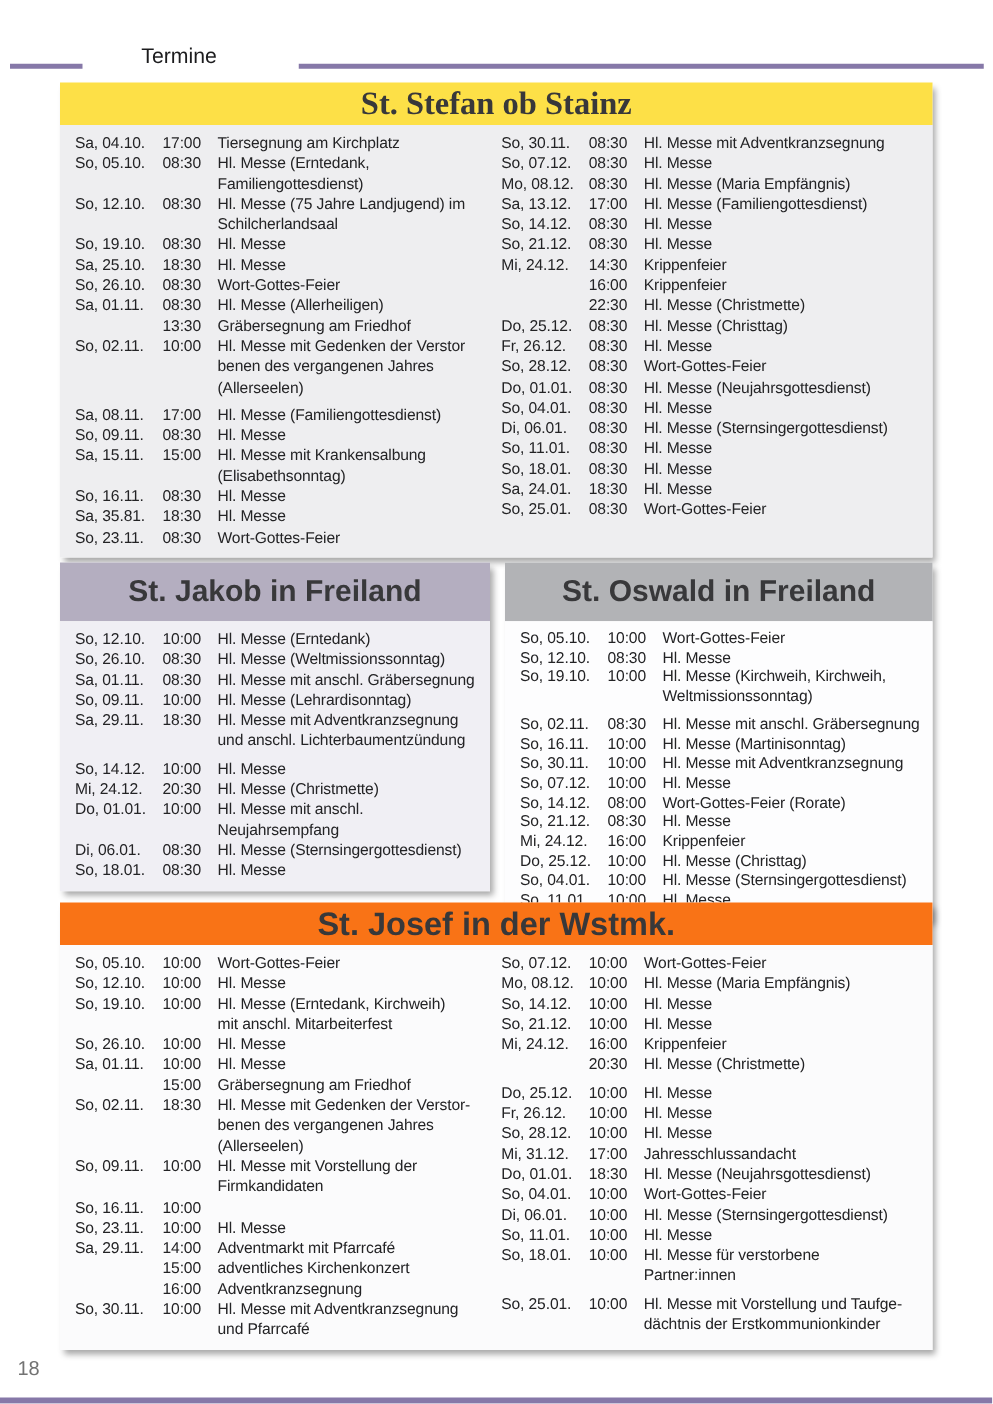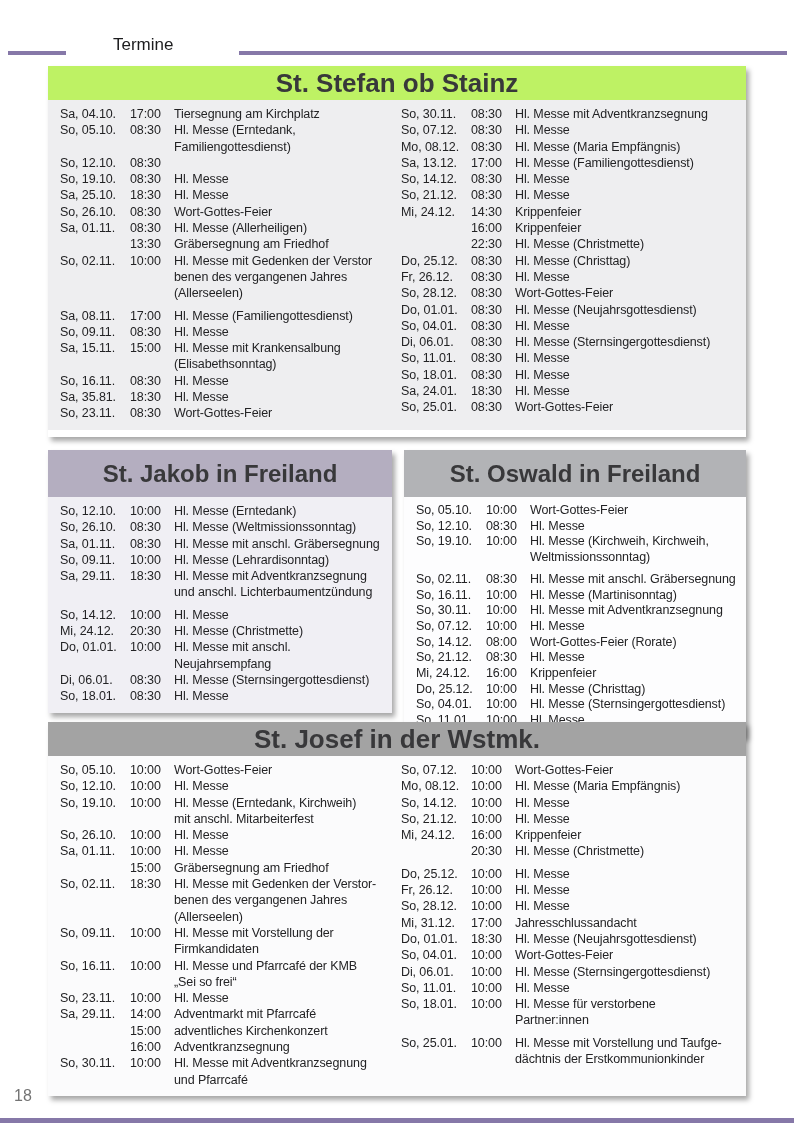--- a/index.html
+++ b/index.html
@@ -36,39 +36,41 @@
 </head>
 <body>
 
 <div class="sheet">
 
   <div class="rule rule-left"></div>
   <span class="topbar-label">Termine</span>
   <div class="rule rule-right"></div>
 
   <section class="panel" style="left:48px; top:66px; width:698px; min-height:371px;">
-    <div class="panel-header" style="background-color: #bef264;">
+    <div class="panel-header" style="background-color: #fde047; font-family: Liberation Serif, serif;">
       <span>St. Stefan ob Stainz</span>
     </div>
     <div class="panel-body two-col" style="background-color: rgb(238, 238, 240);">
       <div class="col">
           <div class="row">
             <span class="date">Sa, 04.10.</span>
             <span class="time">17:00</span>
             <span class="desc">Tiersegnung am Kirchplatz</span>
           </div>
           <div class="row">
             <span class="date">So, 05.10.</span>
             <span class="time">08:30</span>
             <span class="desc">Hl. Messe (Erntedank,
 Familiengottesdienst)</span>
           </div>
           <div class="row">
             <span class="date">So, 12.10.</span>
             <span class="time">08:30</span>
+            <span class="desc">Hl. Messe (75 Jahre Landjugend) im
+Schilcherlandsaal</span>
           </div>
           <div class="row">
             <span class="date">So, 19.10.</span>
             <span class="time">08:30</span>
             <span class="desc">Hl. Messe</span>
           </div>
           <div class="row">
             <span class="date">Sa, 25.10.</span>
             <span class="time">18:30</span>
             <span class="desc">Hl. Messe</span>
@@ -359,21 +361,21 @@
           <div class="row">
             <span class="date">So, 11.01.</span>
             <span class="time">10:00</span>
             <span class="desc">Hl. Messe</span>
           </div>
         </div>
     </div>
   </section>
 
   <section class="panel" style="left:48px; top:722px; width:698px; min-height:356px;">
-    <div class="panel-header" style="background-color: #a3a3a3;">
+    <div class="panel-header" style="background-color: #f97316;">
       <span>St. Josef in der Wstmk.</span>
     </div>
     <div class="panel-body two-col" style="background-color: rgb(251, 251, 252);">
       <div class="col">
           <div class="row">
             <span class="date">So, 05.10.</span>
             <span class="time">10:00</span>
             <span class="desc">Wort-Gottes-Feier</span>
           </div>
           <div class="row">
@@ -411,22 +413,20 @@
           </div>
           <div class="row">
             <span class="date">So, 09.11.</span>
             <span class="time">10:00</span>
             <span class="desc">Hl. Messe mit Vorstellung der
 Firmkandidaten</span>
           </div>
           <div class="row">
             <span class="date">So, 16.11.</span>
             <span class="time">10:00</span>
-            <span class="desc">Hl. Messe und Pfarrcafé der KMB
-„Sei so frei“</span>
           </div>
           <div class="row">
             <span class="date">So, 23.11.</span>
             <span class="time">10:00</span>
             <span class="desc">Hl. Messe</span>
           </div>
           <div class="row">
             <span class="date">Sa, 29.11.</span>
             <span class="time">14:00</span>
             <span class="desc">Adventmarkt mit Pfarrcafé</span>

